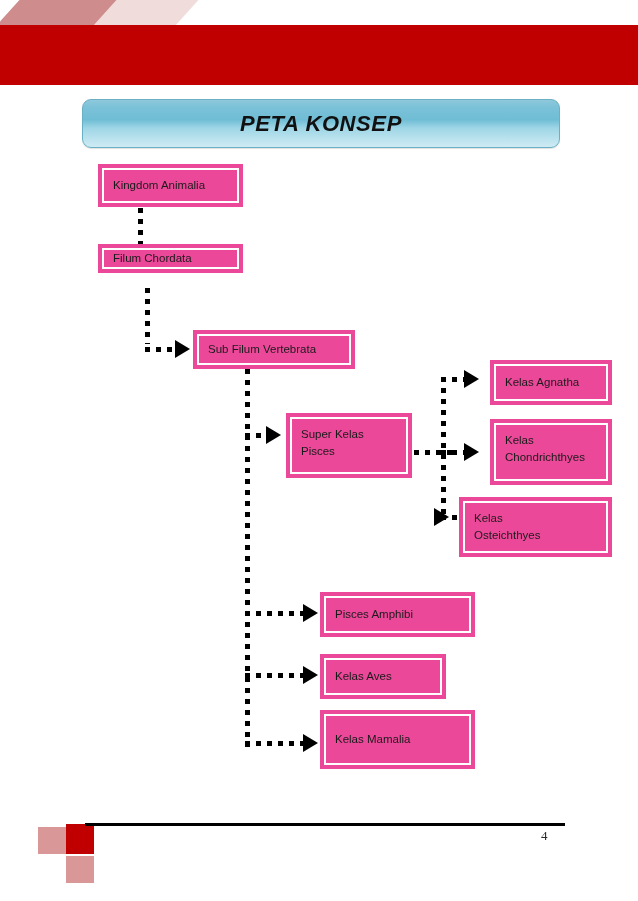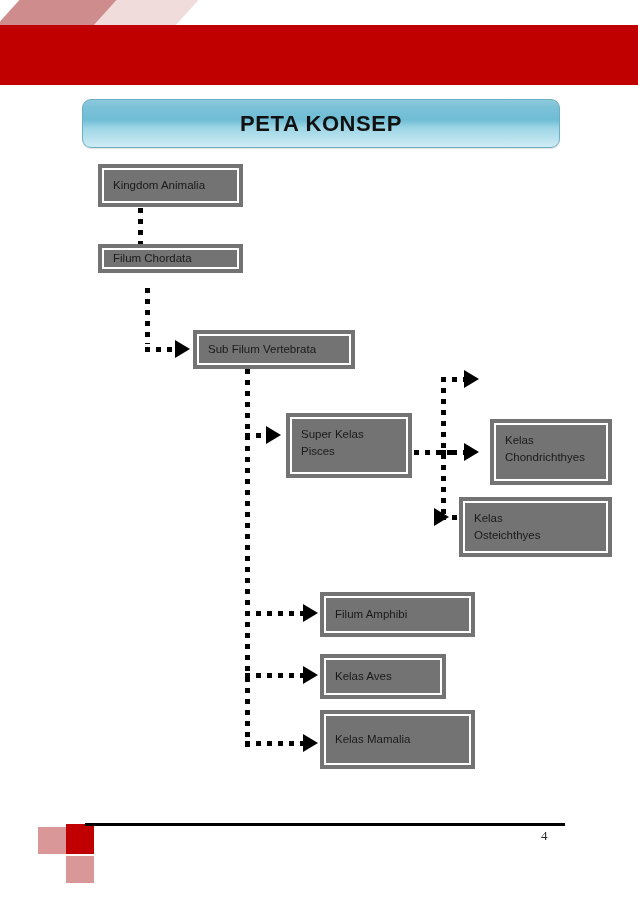--- a/index.html
+++ b/index.html
@@ -63,33 +63,34 @@
                 #6FBDD5 42%,
                 #9FD6E6 60%,
                 #BEE4EF 86%,
                 #CFEBF4 100%);
     border: 1px solid #6AAFC4;
     box-shadow: 0 1px 1px rgba(0,0,0,0.12);
     display: flex;
     align-items: center;
     justify-content: center;
     box-sizing: border-box;
+    font-style: italic;
   }
   .title-banner-text {
     font-size: 22px;
     font-weight: bold;
     color: #111111;
     letter-spacing: 0.6px;
     font-family: "Liberation Sans", sans-serif;
   }
 
   
   .cbox {
     position: absolute;
-    background: #737373;
+    background: #ec4899;
     box-sizing: border-box;
     padding: 4px;
   }
   .cbox-inner {
     width: 100%;
     height: 100%;
     border: 2px solid #FFFFFF;
     box-sizing: border-box;
     display: flex;
     align-items: center;
@@ -211,38 +212,43 @@
     </div>
   </div>
 
   <div class="cbox" style="left:286px; top:413px; width:126px; height:65px;">
     <div class="cbox-inner top-align">
       <span class="cbox-label">Super Kelas
 Pisces</span>
     </div>
   </div>
 
+  <div class="cbox" style="left:490px; top:360px; width:122px; height:45px;">
+    <div class="cbox-inner">
+      <span class="cbox-label">Kelas Agnatha</span>
+    </div>
+  </div>
 
   <div class="cbox" style="left:490px; top:419px; width:122px; height:66px;">
     <div class="cbox-inner top-align">
       <span class="cbox-label">Kelas
 Chondrichthyes</span>
     </div>
   </div>
 
   <div class="cbox" style="left:459px; top:497px; width:153px; height:60px;">
     <div class="cbox-inner top-align">
       <span class="cbox-label">Kelas
 Osteichthyes</span>
     </div>
   </div>
 
   <div class="cbox" style="left:320px; top:592px; width:155px; height:45px;">
     <div class="cbox-inner">
-      <span class="cbox-label">Filum Amphibi</span>
+      <span class="cbox-label">Pisces Amphibi</span>
     </div>
   </div>
 
   <div class="cbox" style="left:320px; top:654px; width:126px; height:45px;">
     <div class="cbox-inner">
       <span class="cbox-label">Kelas Aves</span>
     </div>
   </div>
 
   <div class="cbox" style="left:320px; top:710px; width:155px; height:59px;">

